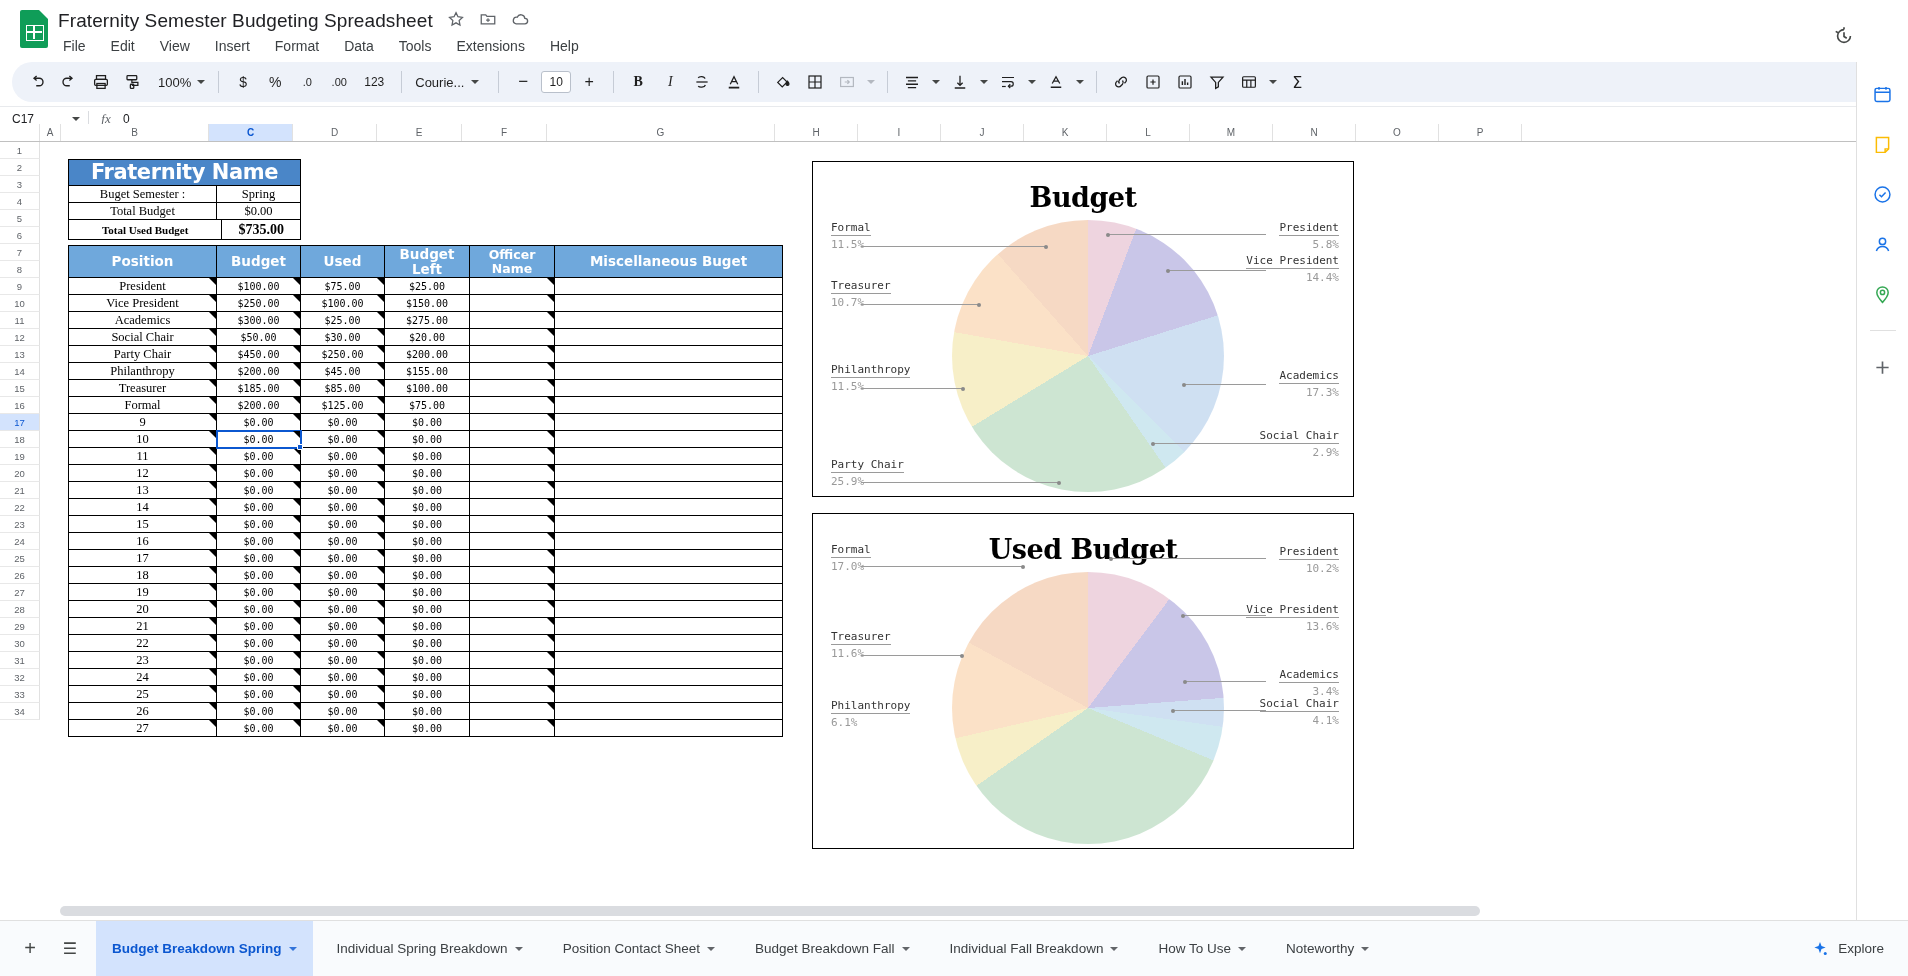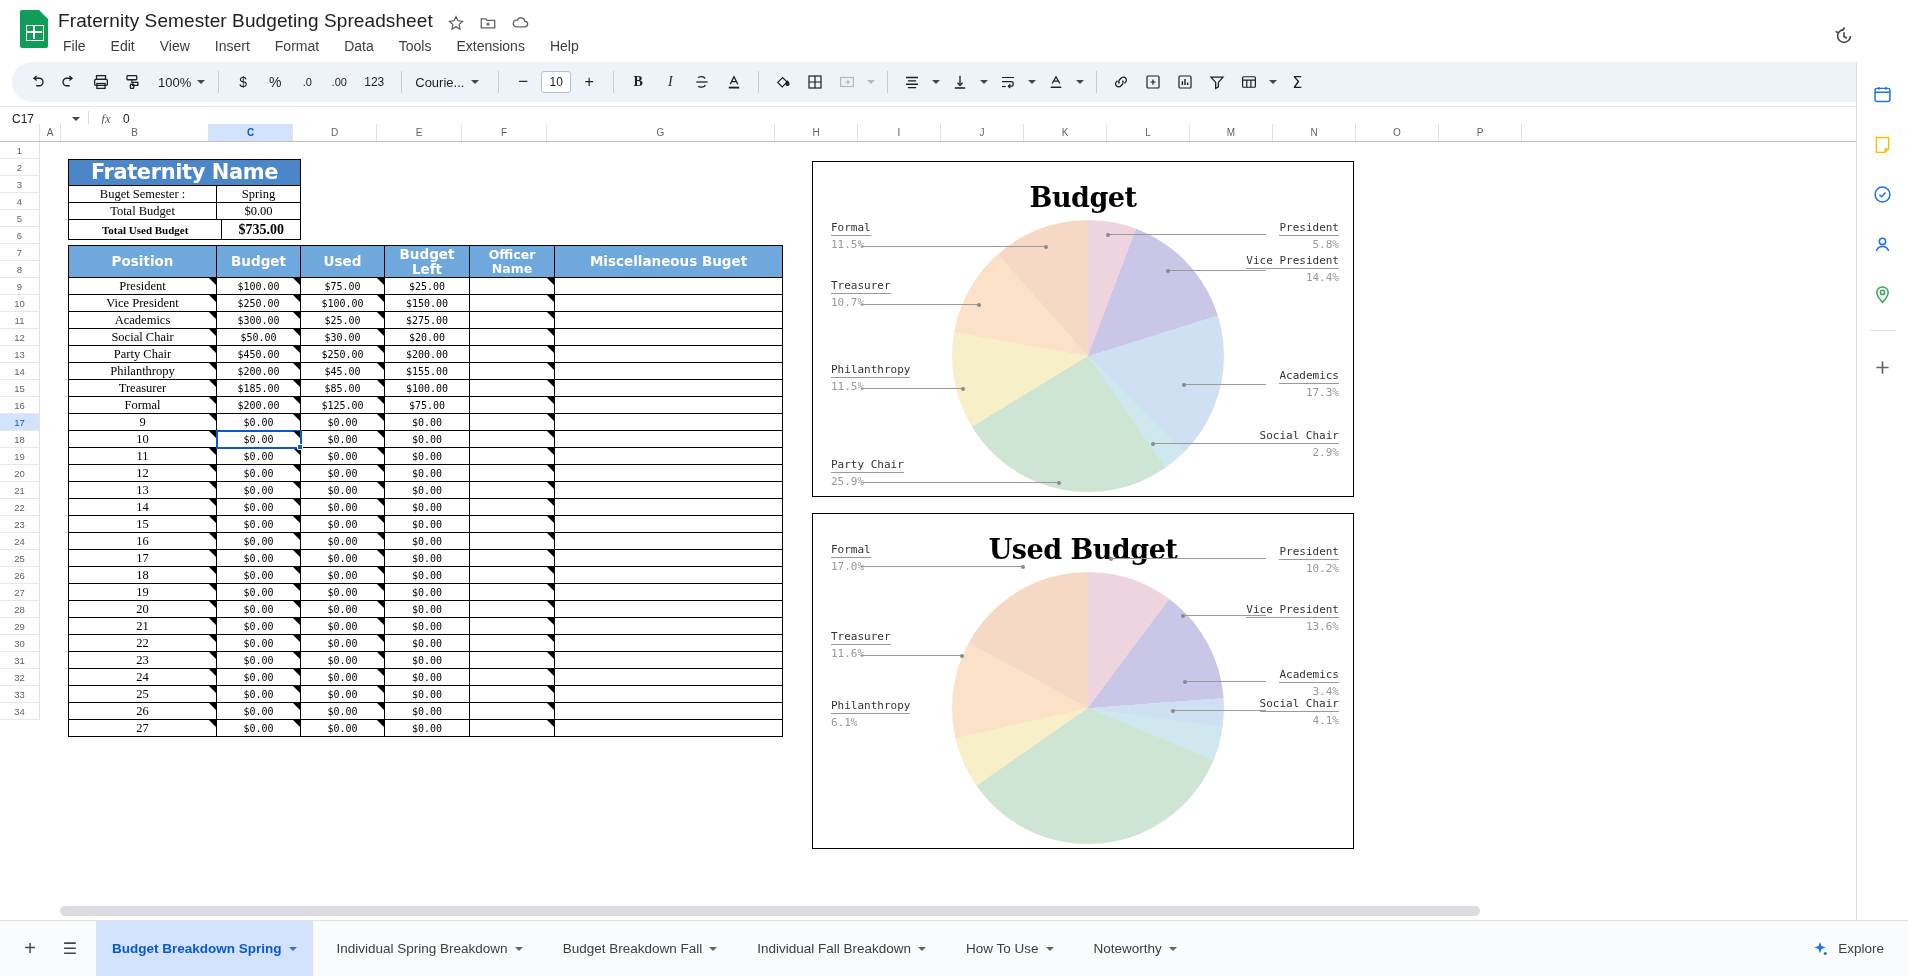--- a/index.html
+++ b/index.html
@@ -16,21 +16,21 @@
   .doc-logo { width: 36px; height: 48px; margin: 2px 6px 0 4px; display:flex; align-items:flex-start; justify-content:center; }
   .sheets-icon { width: 28px; height: 38px; background: #0f9d58; border-radius: 2px; position: relative; }
   .sheets-icon::before { content:""; position:absolute; right:0; top:0; border-width:0 9px 9px 0; border-style:solid; border-color:#fff #fff transparent transparent; }
   .sheets-icon::after { content:""; position:absolute; left:6px; top:15px; width:16px; height:14px; border:1.6px solid #fff; }
   .sheets-grid { position:absolute; left:6px; top:15px; width:16px; height:14px; }
   .sheets-grid span { position:absolute; background:#fff; }
   .sheets-grid .h { left:0; width:16px; height:1.6px; top:6px; }
   .sheets-grid .v { top:0; height:14px; width:1.6px; left:7px; }
 
   .title-block { flex:1; padding-top:2px; }
-  .title-row { display:flex; align-items:flex-end; gap:14px; }
+  .title-row { display:flex; align-items:flex-start; gap:14px; }
   .doc-title { font-size:19px; color:#202124; letter-spacing:0.1px; }
   .title-icon { color:#5f6368; display:flex; align-items:center; cursor:pointer; }
   .menu-row { display:flex; gap:17px; margin-top:4px; padding-left:1px; }
   .menu-item { font-size:14px; color:#3c4043; padding:2px 4px; border-radius:4px; cursor:pointer; }
 
   .top-right { display:flex; align-items:center; gap:16px; padding-top:8px;flex-direction:column; }
   .tr-icon { width:40px; height:40px; border-radius:50%; display:flex; align-items:center; justify-content:center; color:#444746; cursor:pointer; }
   .share-btn {
     display:flex; align-items:center; gap:8px; background:#c2e7ff; color:#001d35;
     border:none; border-radius:18px; height:36px; padding:0 22px 0 16px; font-size:14px;
@@ -913,20 +913,24 @@
   <div class="tabs" id="sheet-tabs">
       <div class="tab active">
         <span>Budget Breakdown Spring</span>
         <span class="tcaret"></span>
       </div>
       <div class="tab">
         <span>Individual Spring Breakdown</span>
         <span class="tcaret"></span>
       </div>
       <div class="tab">
+        <span>Position Contact Sheet</span>
+        <span class="tcaret"></span>
+      </div>
+      <div class="tab">
         <span>Budget Breakdown Fall</span>
         <span class="tcaret"></span>
       </div>
       <div class="tab">
         <span>Individual Fall Breakdown</span>
         <span class="tcaret"></span>
       </div>
       <div class="tab">
         <span>How To Use</span>
         <span class="tcaret"></span>

